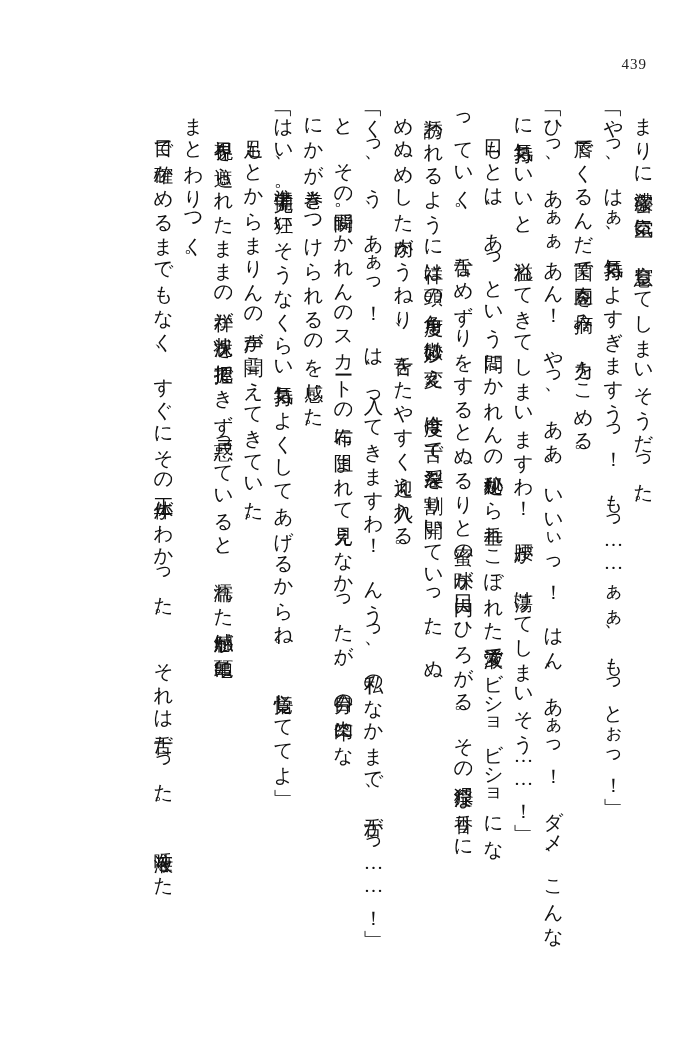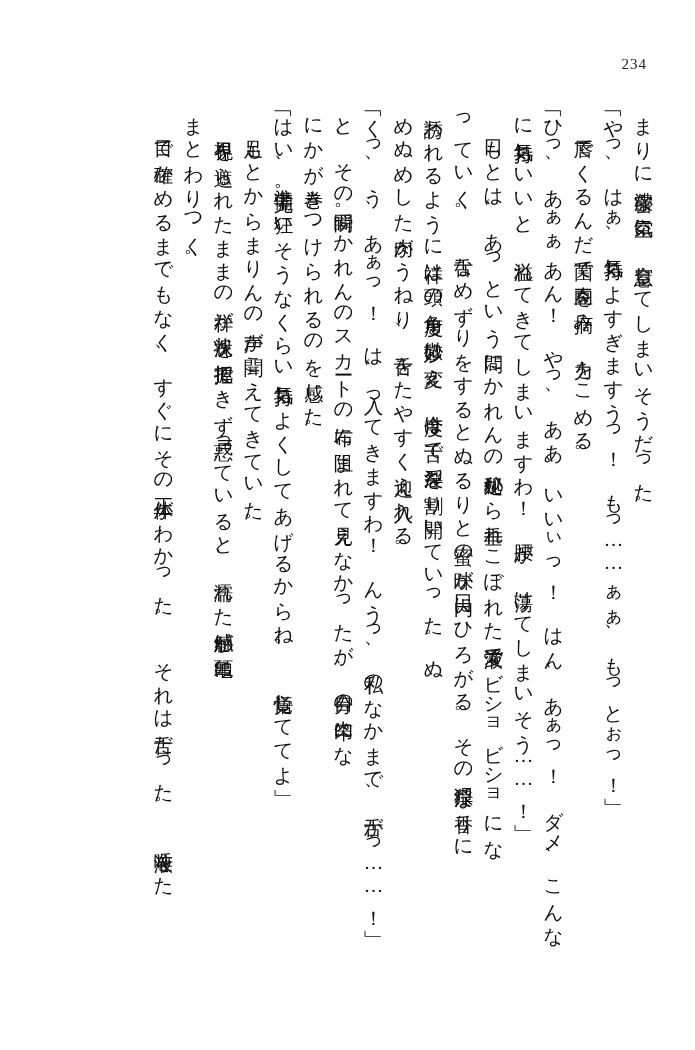--- a/index.html
+++ b/index.html
@@ -58,21 +58,21 @@
     white-space: pre;
     overflow: visible;
     font-family: "Liberation Serif", "DejaVu Serif", serif;
   }
 </style>
 </head>
 <body>
 
 <div class="page">
 
-  <div class="page-number">234</div>
+  <div class="page-number">439</div>
 
   <div class="body-text">
     <div class="col">まりに濃密な空気に、窒息してしまいそうだった。</div>
     <div class="col">「やっ、はぁ、気持ちよすぎますうっ！　もっ……ぁぁ、もっとぉっ！」</div>
     <div class="col">　唇でくるんだ菌で肉豆を摘み、力をこめる。</div>
     <div class="col">「ひっ、あぁぁあん！　やっ、ああ、いいぃっ！　はん、あぁっ！　ダメ、こんな</div>
     <div class="col">に気持ちいいと、溢れてきてしまいますわ！　腰が、蕩けてしまいそう……！」</div>
     <div class="col">　口もとは、あっという間にかれんの秘処から垂れこぼれた愛液でビショビショにな</div>
     <div class="col">っていく。　舌なめずりをするとぬるりと蜜の味が口内にひろがる。その淫猥な香りに</div>
     <div class="col">誘われるように祥は頭の角度を微妙に変え、今度は舌で淫裂を割り開いていった。ぬ</div>

